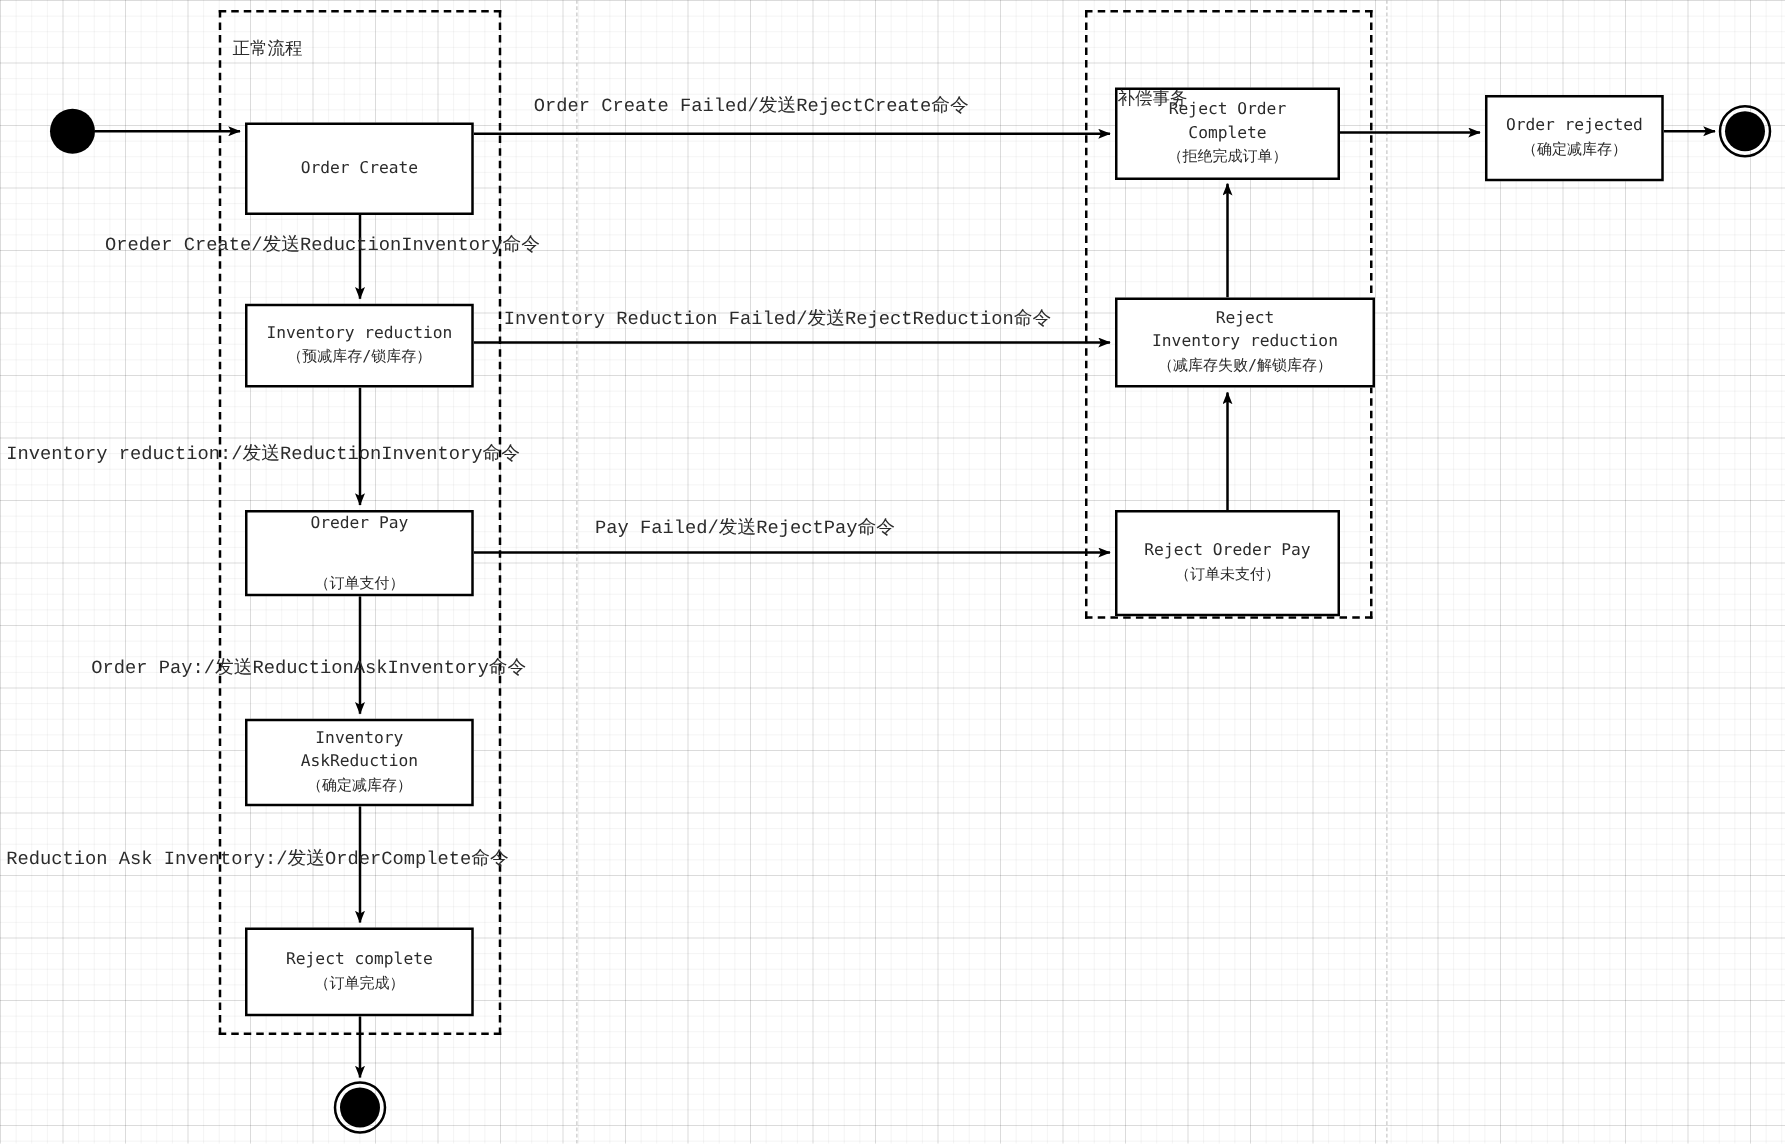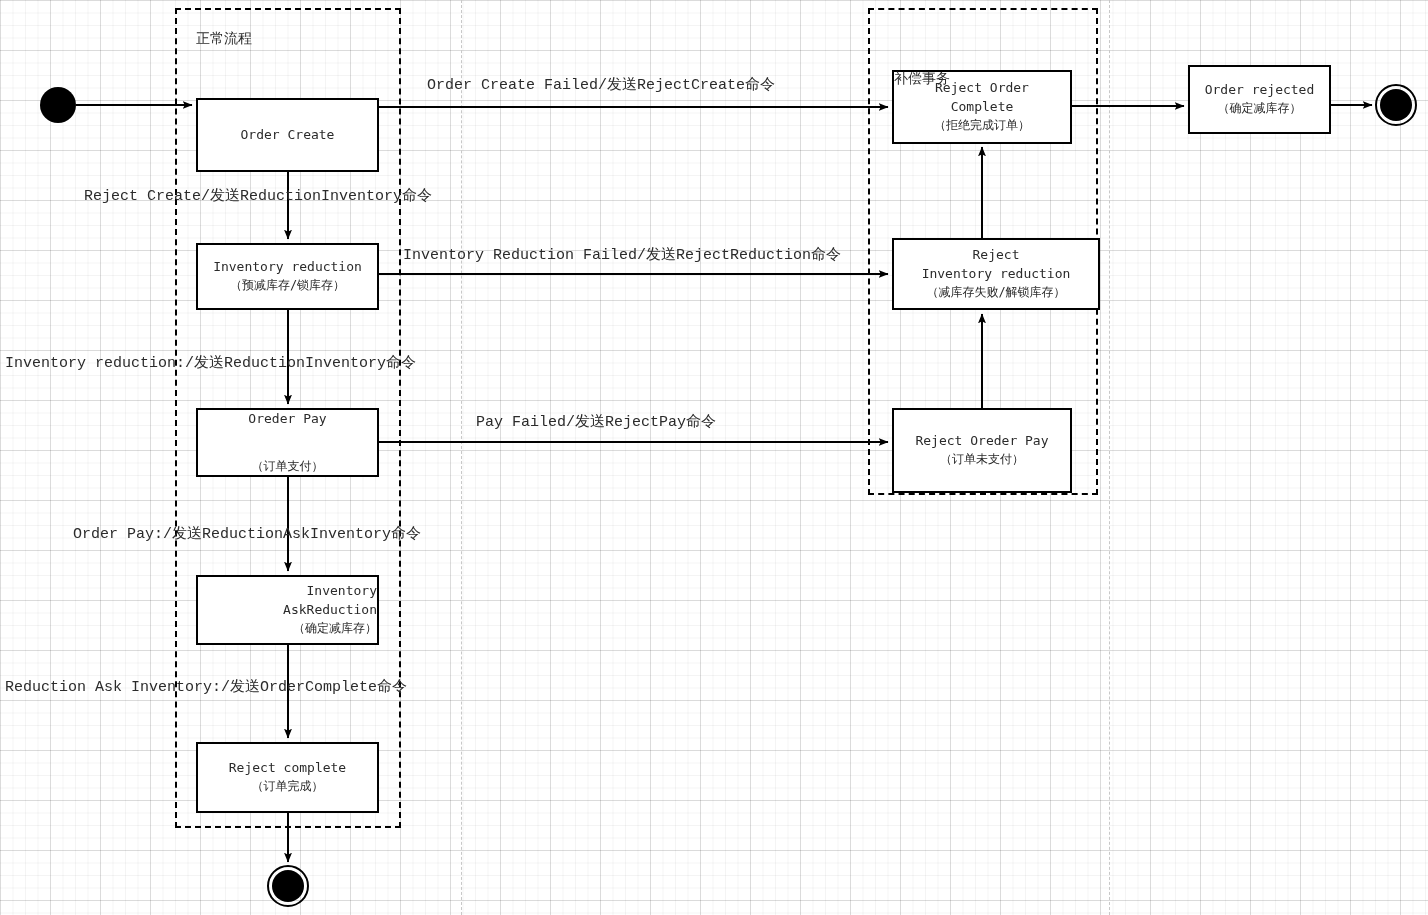--- a/index.html
+++ b/index.html
@@ -92,21 +92,21 @@
 
 <div id="canvas">
 
   <div id="pagebreak-layer">
       <div class="pagebreak" style="left: 461px; top: 0px; height: 915px;"></div>
       <div class="pagebreak" style="left: 1109px; top: 0px; height: 915px;"></div>
     </div>
 
   <div id="lane-layer">
       <div class="lane" style="left: 175px; top: 8px; width: 226px; height: 820px;"></div>
-      <div class="lane-title" style="left: 196px; top: 30px;">正常流程</div>
+      <div class="lane-title" style="left: 186px; top: 30px;">正常流程</div>
       <div class="lane" style="left: 868px; top: 8px; width: 230px; height: 487px;"></div>
       <div class="lane-title" style="left: 894px; top: 30px; margin-top: 40px;">补偿事务</div>
     </div>
 
   <svg class="svg-layer" id="edge-layer" viewBox="0 0 1428 915">
     <defs>
       <marker id="arrowhead" markerWidth="10" markerHeight="8" refX="9.4" refY="4" orient="auto" markerUnits="userSpaceOnUse">
         <path d="M 0 0 L 10 4 L 0 8 L 2.2 4 Z" fill="#000000"></path>
       </marker>
     </defs>
@@ -146,21 +146,21 @@
         <span class="ln">Order Create</span>
       </div>
       <div class="node" style="left: 196px; top: 243px; width: 183px; height: 67px;">
         <span class="ln">Inventory reduction</span>
         <span class="ln cn">（预减库存/锁库存）</span>
       </div>
       <div class="node" style="left: 196px; top: 408px; width: 183px; height: 69px; justify-content: space-between;">
         <span class="ln">Oreder Pay</span>
         <span class="ln cn">（订单支付）</span>
       </div>
-      <div class="node" style="left: 196px; top: 575px; width: 183px; height: 70px; align-items: flex-end;">
+      <div class="node" style="left: 196px; top: 575px; width: 183px; height: 70px;">
         <span class="ln">Inventory</span>
         <span class="ln">AskReduction</span>
         <span class="ln cn">（确定减库存）</span>
       </div>
       <div class="node" style="left: 196px; top: 742px; width: 183px; height: 71px;">
         <span class="ln">Reject complete</span>
         <span class="ln cn">（订单完成）</span>
       </div>
       <div class="node" style="left: 892px; top: 70px; width: 180px; height: 74px;">
         <span class="ln">Reject Order</span>
@@ -169,29 +169,29 @@
       </div>
       <div class="node" style="left: 892px; top: 238px; width: 208px; height: 72px;">
         <span class="ln">Reject</span>
         <span class="ln">Inventory reduction</span>
         <span class="ln cn">（减库存失败/解锁库存）</span>
       </div>
       <div class="node" style="left: 892px; top: 408px; width: 180px; height: 85px;">
         <span class="ln">Reject Oreder Pay</span>
         <span class="ln cn">（订单未支付）</span>
       </div>
-      <div class="node" style="left: 1188px; top: 65px; width: 143px; height: 69px;">
+      <div class="node" style="left: 1188px; top: 76px; width: 143px; height: 69px;">
         <span class="ln">Order rejected</span>
         <span class="ln cn">（确定减库存）</span>
       </div>
     </div>
 
   <div id="label-layer">
       <div class="edge-label" style="left: 427px; top: 75px;">Order Create Failed/发送RejectCreate命令</div>
-      <div class="edge-label" style="left: 84px; top: 186px;">Reject Create/发送ReductionInventory命令</div>
+      <div class="edge-label" style="left: 84px; top: 186px;">Oreder Create/发送ReductionInventory命令</div>
       <div class="edge-label" style="left: 403px; top: 245px;">Inventory Reduction Failed/发送RejectReduction命令</div>
       <div class="edge-label" style="left: 5px; top: 353px;">Inventory reduction:/发送ReductionInventory命令</div>
       <div class="edge-label" style="left: 476px; top: 412px;">Pay Failed/发送RejectPay命令</div>
       <div class="edge-label" style="left: 73px; top: 524px;">Order Pay:/发送ReductionAskInventory命令</div>
       <div class="edge-label" style="left: 5px; top: 677px;">Reduction Ask Inventory:/发送OrderComplete命令</div>
     </div>
 
 </div>
 
 </body></html>

